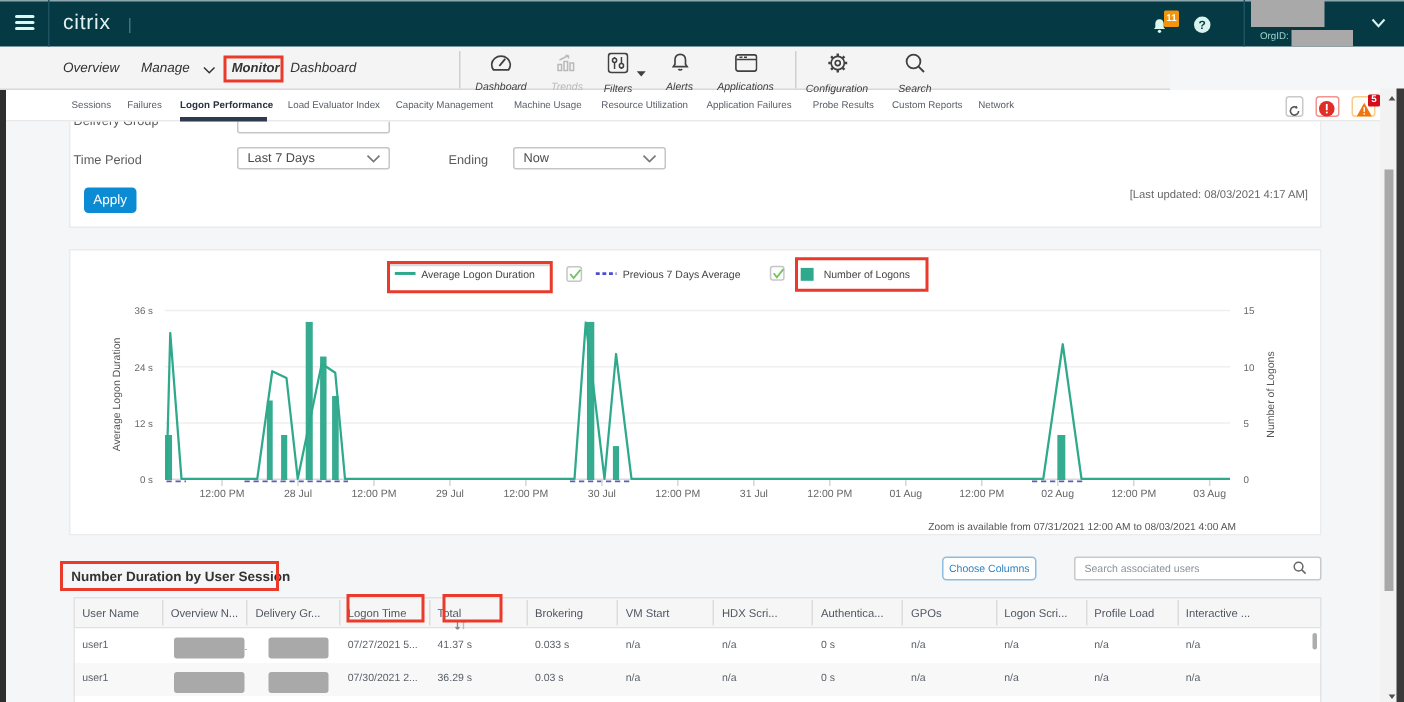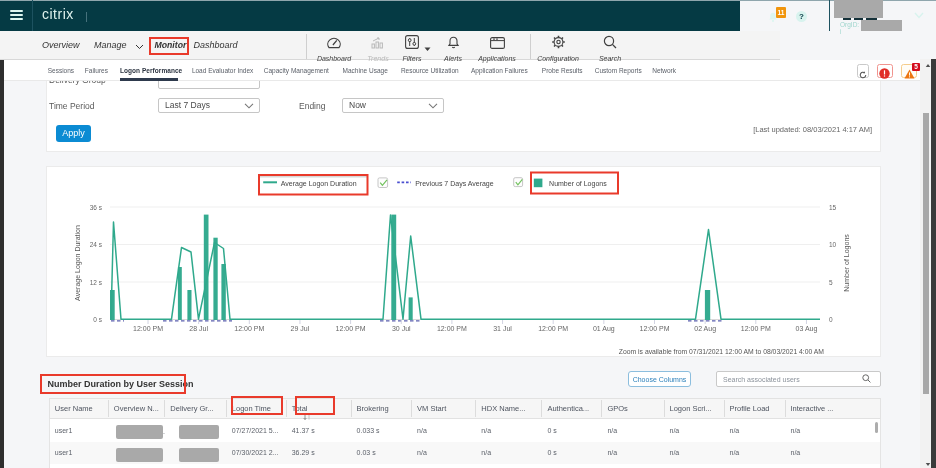--- a/index.html
+++ b/index.html
@@ -1,20 +1,20 @@
 <!DOCTYPE html>
 <html><head>
 <meta charset="utf-8">
 <style>
 * { margin:0; padding:0; box-sizing:border-box; }
 html,body { width:936px; height:468px; overflow:hidden; }
 body { font-family:"Liberation Sans", sans-serif; position:relative; background:#f5f6f8; }
 .abs { position:absolute; }
 
-#hdr { position:absolute; left:0; top:0; width:740px; height:31px; background:#053a44; z-index:30; }
+#hdr { position:absolute; left:0; top:0; width:936px; height:31px; background:#053a44; z-index:30; }
 #hdr .vdiv { position:absolute; top:0; width:1px; height:31px; background:#1d5260; }
 .burger { position:absolute; left:10px; top:10px; width:13px; }
 .burger div { height:2px; background:#dcf6f0; margin-bottom:2px; border-radius:1px; }
 #logo { position:absolute; left:42px; top:6px; color:#dff2ee; font-size:14px; letter-spacing:0.5px; font-weight:400; }
 #logosep { position:absolute; left:85.5px; top:12px; width:1.5px; height:10px; background:#46717c; }
 #prodname { position:absolute; left:95px; top:10px; color:#f3fbf9; font-size:10px; font-weight:bold; }
 .bell { position:absolute; left:768px; top:12px; }
 .badge11 { position:absolute; left:776px; top:7px; width:10px; height:11px; background:#f1950c; color:#fff; font-size:6.5px; font-weight:bold; text-align:center; line-height:11px; border-radius:1px; }
 .qcirc { position:absolute; left:796px; top:11px; width:11px; height:11px; background:#d8f3ee; border-radius:50%; color:#053a44; font-size:8px; font-weight:bold; text-align:center; line-height:11px; }
 .gblock { position:absolute; background:#a9a9a9; }
@@ -310,21 +310,21 @@
     <div class="abs" style="left:663.5px; top:399.5px; width:1px; height:17.5px; background:#dcdcdc;"></div>
     <div class="abs" style="left:723.5px; top:399.5px; width:1px; height:17.5px; background:#dcdcdc;"></div>
     <div class="abs" style="left:784.5px; top:399.5px; width:1px; height:17.5px; background:#dcdcdc;"></div>
     <div class="th" style="left:54.8px; top:403.5px;">User Name</div>
     <div class="th" style="left:113.8px; top:403.5px;">Overview N...</div>
     <div class="th" style="left:170.3px; top:403.5px;">Delivery Gr...</div>
     <div class="th" style="left:231.8px; top:403.5px;">Logon Time</div>
     <div class="th" style="left:291.7px; top:403.5px;">Total</div>
     <div class="th" style="left:356.6px; top:403.5px;">Brokering</div>
     <div class="th" style="left:417.1px; top:403.5px;">VM Start</div>
-    <div class="th" style="left:481.3px; top:403.5px;">HDX Name...</div>
+    <div class="th" style="left:481.3px; top:403.5px;">HDX Scri...</div>
     <div class="th" style="left:547.4px; top:403.5px;">Authentica...</div>
     <div class="th" style="left:607.4px; top:403.5px;">GPOs</div>
     <div class="th" style="left:669.5px; top:403.5px;">Logon Scri...</div>
     <div class="th" style="left:729.5px; top:403.5px;">Profile Load</div>
     <div class="th" style="left:790.5px; top:403.5px;">Interactive ...</div>
     <svg class="abs" style="left:303px; top:412.5px;" width="8" height="7" viewBox="0 0 8 7">
       <path d="M2 0.5 L2 6.5 M2 6.5 L0.7 5 M2 6.5 L3.3 5" stroke="#888" stroke-width="0.9" fill="none"></path>
       <path d="M6 6.5 L6 0.5 M6 0.5 L4.7 2 M6 0.5 L7.3 2" stroke="#bbb" stroke-width="0.9" fill="none"></path>
     </svg>
     <div class="td" style="left:54.8px; top:426.5px;">user1</div>

